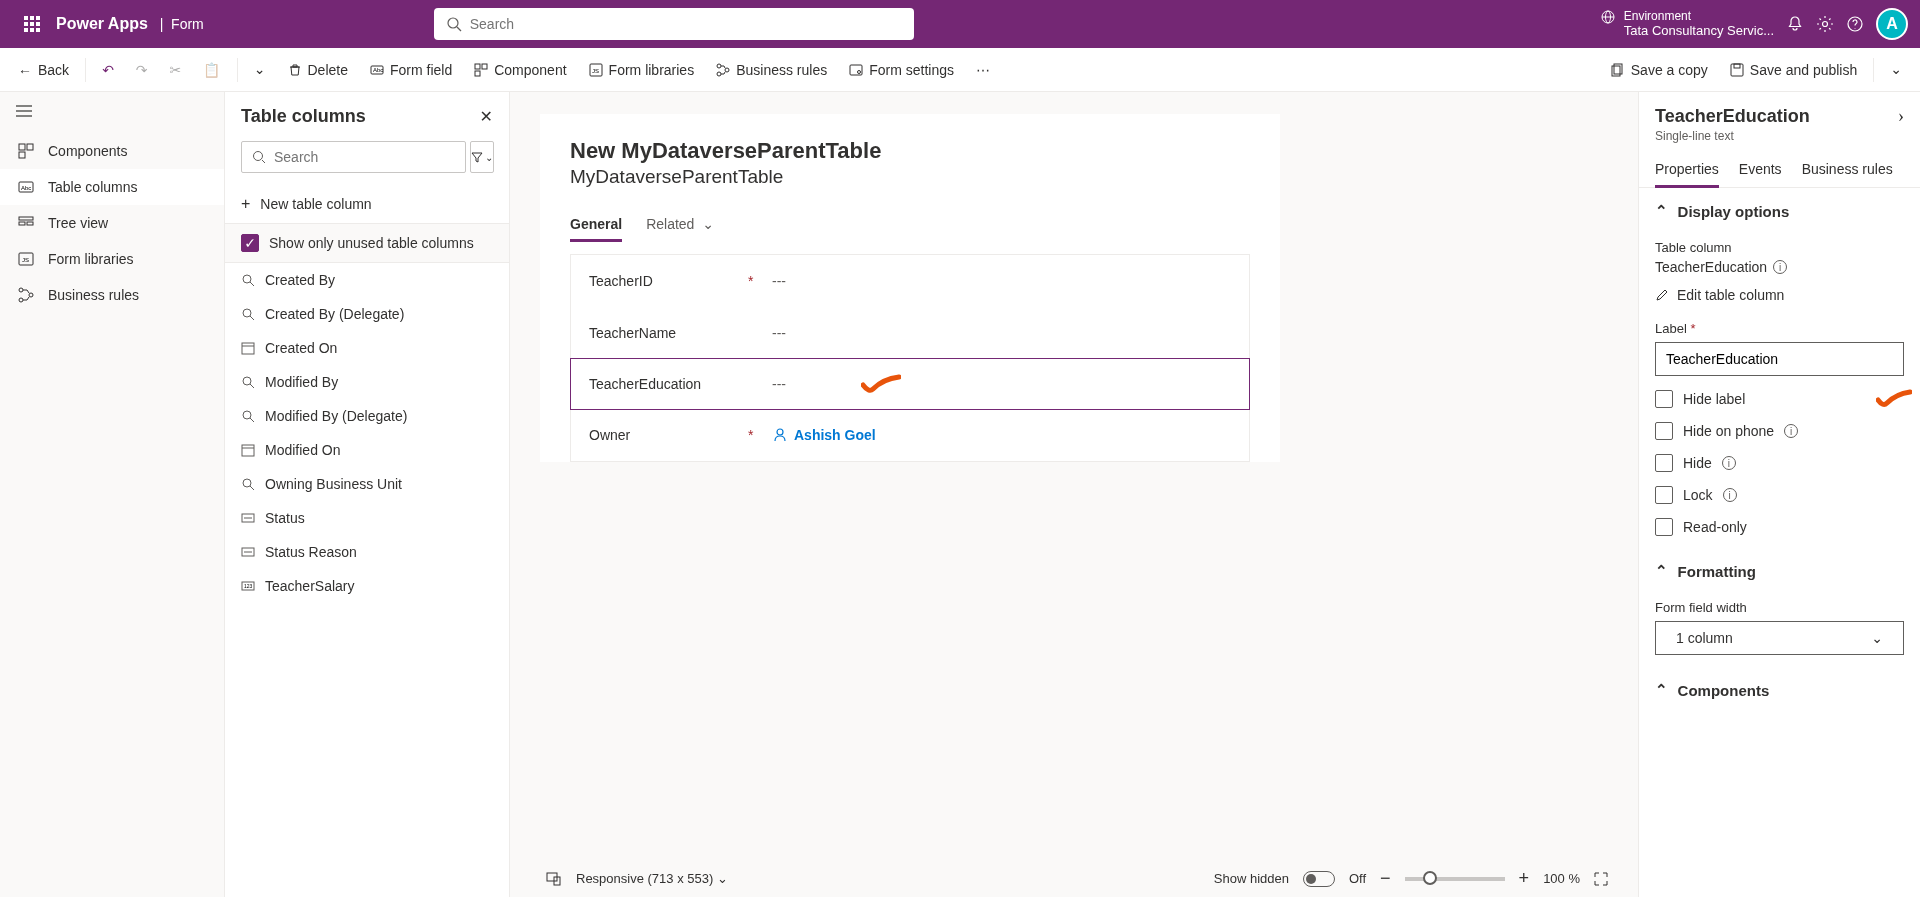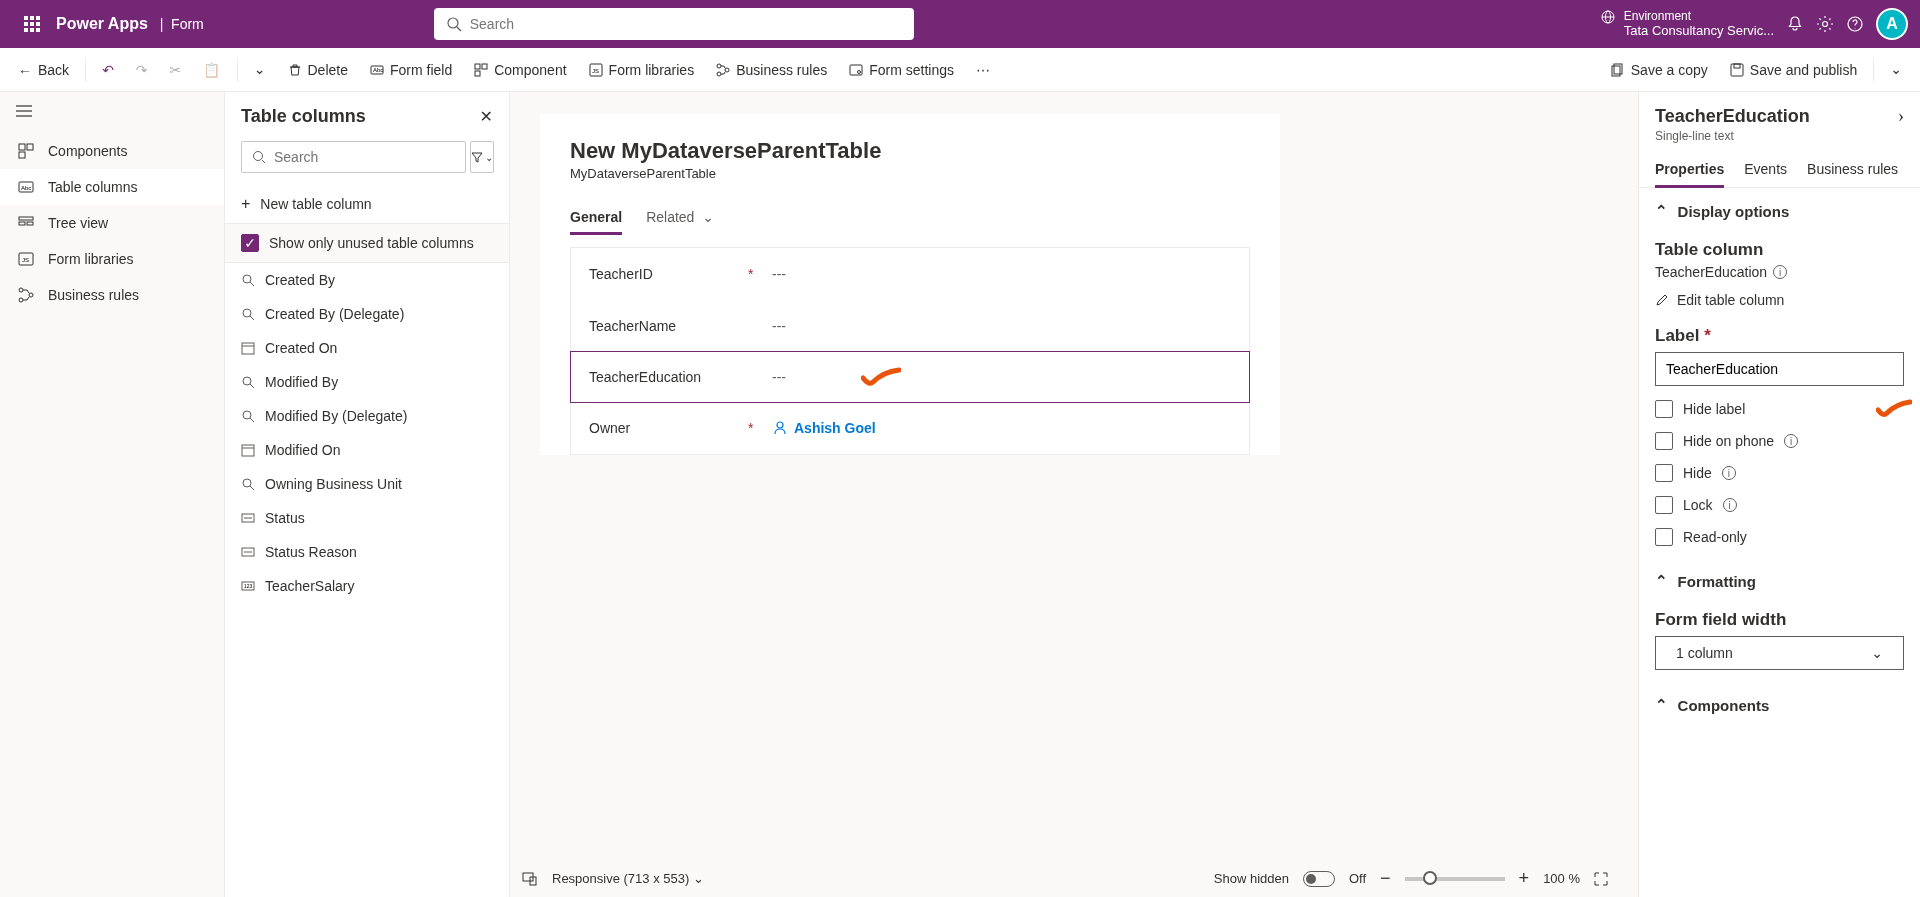--- a/index.html
+++ b/index.html
@@ -46,53 +46,53 @@
 .cp-filter { width: 44px; height: 32px; border: 1px solid #C8C6C4; border-radius: 2px; display: flex; align-items: center; justify-content: center; gap: 2px; }
 .cp-new { padding: 10px 16px; display: flex; align-items: center; gap: 10px; color: #323130; cursor: pointer; }
 .cp-show-unused { padding: 10px 16px; display: flex; align-items: center; gap: 10px; background: #FAF9F8; border-top: 1px solid #EDEBE9; border-bottom: 1px solid #EDEBE9; }
 .cp-list-item { padding: 9px 16px; display: flex; align-items: center; gap: 10px; cursor: pointer; }
 .col-icon { width: 14px; height: 14px; }
 
 
 .canvas-area { flex: 1; background: #FAF9F8; overflow: auto; position: relative; }
 .form-card { background: #fff; margin: 22px 30px 0 30px; padding: 24px 30px 0 30px; max-width: 740px; }
 .form-title { font-size: 22px; font-weight: 600; }
-.form-sub { font-size: 13px; margin-top: 2px; }
+.form-sub { font-size: 19px; margin-top: 2px; }
 .form-tabs { display: flex; gap: 24px; margin-top: 20px; border-bottom: 1px solid transparent; }
 .form-tab { padding: 8px 0; font-weight: 600; cursor: pointer; position: relative; }
 .form-tab.active::after { content: ""; position: absolute; left: 0; right: 0; bottom: -1px; height: 3px; background: #742774; }
 .form-tab.inactive { font-weight: 400; color: #605E5C; }
 .form-section { background: #fff; border: 1px solid #EDEBE9; margin: 12px 0 24px 0; border-radius: 0; }
 .form-row { display: flex; align-items: center; padding: 14px 18px; min-height: 52px; }
 .form-row.selected { border: 1px solid #742774; margin: -1px; }
 .fr-label { width: 155px; font-size: 14px; }
 .fr-req { color: #A4262C; margin-left: 4px; margin-right: 14px; width: 10px; display: inline-block; }
 .fr-value { color: #605E5C; }
 .fr-value.link { color: #0078D4; }
 
 
-.canvas-footer { position: absolute; bottom: 8px; left: 12px; right: 30px; display: flex; align-items: center; gap: 14px; font-size: 13px; color: #323130; }
+.canvas-footer { position: absolute; bottom: 8px; left: 36px; right: 30px; display: flex; align-items: center; gap: 14px; font-size: 13px; color: #323130; }
 .cf-spacer { flex: 1; }
 .switch { width: 32px; height: 16px; border-radius: 8px; border: 1px solid #605E5C; position: relative; }
 .switch-knob { width: 10px; height: 10px; border-radius: 50%; background: #605E5C; position: absolute; top: 2px; left: 2px; }
 .slider { width: 100px; height: 4px; background: #C8C6C4; position: relative; }
 .slider-knob { width: 14px; height: 14px; border-radius: 50%; background: #fff; border: 2px solid #605E5C; position: absolute; top: -6px; left: 18px; }
 
 
 .props-panel { width: 282px; background: #fff; border-left: 1px solid #EDEBE9; overflow-y: auto; }
 .pp-header { padding: 14px 16px 8px; display: flex; justify-content: space-between; align-items: flex-start; }
 .pp-header h2 { font-size: 18px; font-weight: 600; }
 .pp-sub { font-size: 12px; color: #605E5C; margin-top: 2px; }
 .pp-tabs { display: flex; gap: 20px; padding: 0 16px; border-bottom: 1px solid #EDEBE9; }
 .pp-tab { padding: 10px 0; font-size: 14px; cursor: pointer; position: relative; }
-.pp-tab.active { font-weight: 700; }
+.pp-tab.active { font-weight: 400; }
 .pp-tab.active::after { content: ""; position: absolute; left: 0; right: 0; bottom: -1px; height: 3px; background: #742774; }
 .pp-section-header { display: flex; align-items: center; gap: 10px; padding: 14px 16px 10px; font-weight: 600; font-size: 15px; cursor: pointer; }
 .pp-body { padding: 0 16px 12px; }
-.pp-label { font-size: 17px; font-weight: 700; margin-top: 10px; }
+.pp-label { font-size: 13px; font-weight: 400; margin-top: 10px; }
 .pp-value { font-size: 14px; margin-top: 4px; display: flex; align-items: center; gap: 6px; }
 .pp-edit-link { color: #323130; display: flex; align-items: center; gap: 8px; margin-top: 12px; cursor: pointer; }
 .pp-input { width: 100%; height: 34px; border: 1px solid #605E5C; padding: 0 10px; font-size: 14px; margin-top: 6px; }
 .pp-select { width: 100%; height: 34px; border: 1px solid #605E5C; padding: 0 20px; font-size: 14px; margin-top: 6px; background: #fff; display: flex; align-items: center; justify-content: space-between; }
 .pp-check-row { display: flex; align-items: center; gap: 10px; margin-top: 14px; }
 .pp-check { width: 18px; height: 18px; border: 1px solid #605E5C; border-radius: 2px; }
 .pp-check.on { background: #742774; border-color: #742774; display: flex; align-items: center; justify-content: center; color: #fff; }
 .info-ic { width: 14px; height: 14px; border: 1px solid #605E5C; border-radius: 50%; display: inline-flex; align-items: center; justify-content: center; font-size: 10px; color: #605E5C; }
 .req-star { color: #A4262C; }
 .chev { font-family: "Segoe UI Symbol"; }

